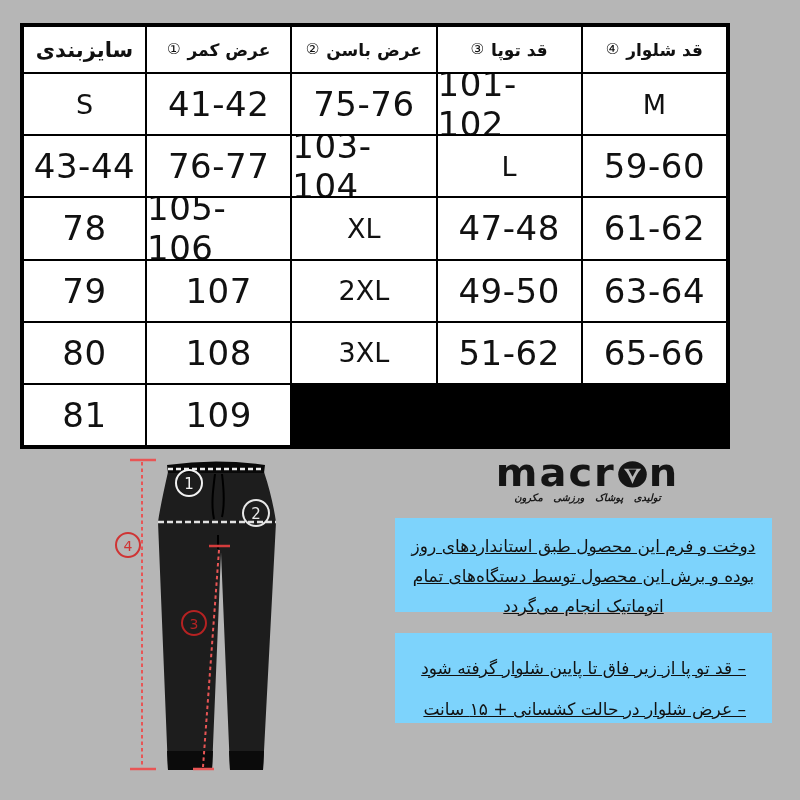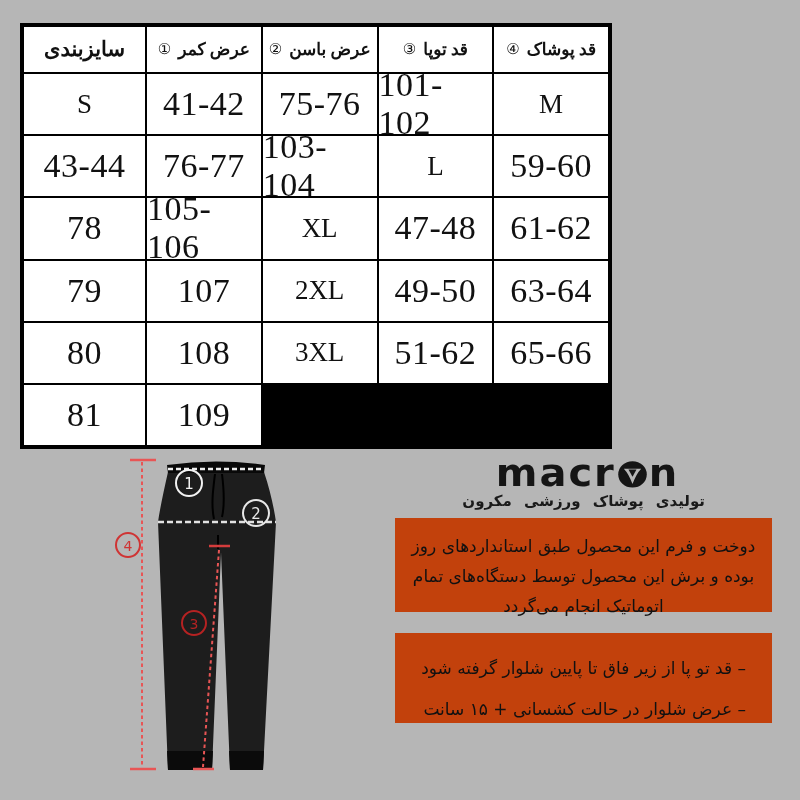--- a/index.html
+++ b/index.html
@@ -8,27 +8,26 @@
     position:relative;
     background:#b6b6b6;
     font-family:"DejaVu Sans", sans-serif;
     overflow:hidden;
     color:#111;
   }
 
   
   .size-table {
     position:absolute; left:20px; top:23px;
-    width:592px; height:426px;
+    width:710px; height:426px;
     display:grid;
     grid-template-columns:123px 1fr 1fr 1fr 1fr;
     grid-template-rows:47px repeat(6, 1fr);
     border:3px solid #000;
     background:#000;
-    font-family:Liberation Serif, serif;
   }
   .cell {
     background:#fff;
     border:1.5px solid #000;
     display:flex; align-items:center; justify-content:center;
     overflow:hidden;
   }
   .cell.hdr { font-weight:bold; font-size:17px; gap:7px; }
   .cell.hdr .circ-num { font-size:15px; font-weight:400; transform:translateY(-1px); }
   .cell.size-hdr { font-size:21px; font-weight:600; direction:rtl; }
@@ -42,28 +41,29 @@
   .brand { position:absolute; left:470px; top:456px; width:235px; text-align:center; }
   .wordmark {
     display:flex; align-items:center; justify-content:center;
     font-weight:bold; font-size:40px; letter-spacing:1px;
     color:#151515; line-height:34px; transform:scaleY(0.92);
   }
   .wordmark .wm-txt { letter-spacing:2px; }
   .emblem { width:31px; height:31px; margin:0 1px; transform:translateY(1px); }
   .tagline {
     margin-top:2px; direction:rtl;
-    font-size:15px; font-weight:600; color:#1a1a1a;
-    letter-spacing:3px; word-spacing:7px; white-space:nowrap;
+    font-size:10px; font-weight:600; color:#1a1a1a;
+    letter-spacing:3px; word-spacing:7px; white-space:nowrap;font-style:italic;
   }
 
   
   .note-box {
     position:absolute; left:395px; width:377px;
-    background:#c2410c;
+    background:#7dd3fc;
+    text-decoration:underline;
   }
   .note-box.box1 { top:518px; height:94px; padding-top:13px; }
   .note-box.box1 .ln {
     direction:rtl; text-align:center;
     font-size:17px; line-height:30px; font-weight:500;
   }
   .note-box.box2 { top:633px; height:90px; padding:15px 26px 0 25px; }
   .note-box.box2 .ln {
     direction:rtl; text-align:right;
     font-size:17px; line-height:41px; font-weight:500; white-space:nowrap;
@@ -82,21 +82,21 @@
   <div class="cell hdr">
     <span class="circ-num">②</span>
     <span>عرض باسن</span>
   </div>
   <div class="cell hdr">
     <span class="circ-num">③</span>
     <span>قد توپا</span>
   </div>
   <div class="cell hdr">
     <span class="circ-num">④</span>
-    <span>قد پوشاک</span>
+    <span>قد شلوار</span>
   </div>
 
   <div class="cell size-val">S</div>
   <div class="cell num-val">41-42</div>
   <div class="cell num-val">75-76</div>
   <div class="cell num-val">101-102</div>
 
   <div class="cell size-val">M</div>
   <div class="cell num-val">43-44</div>
   <div class="cell num-val">76-77</div>

